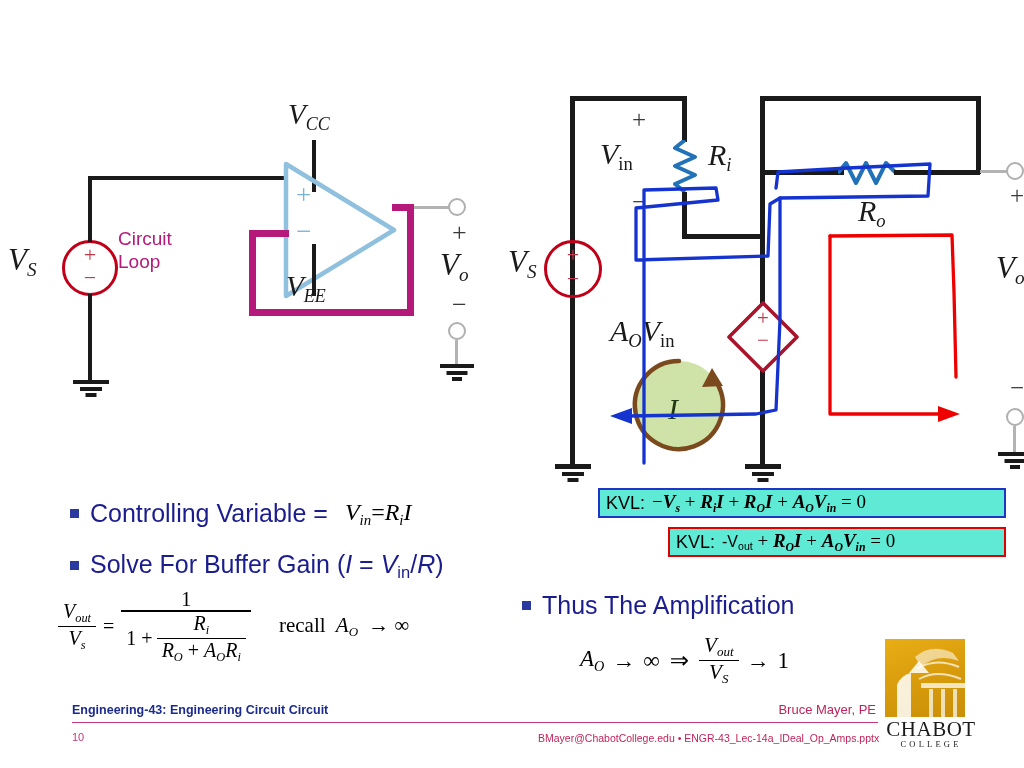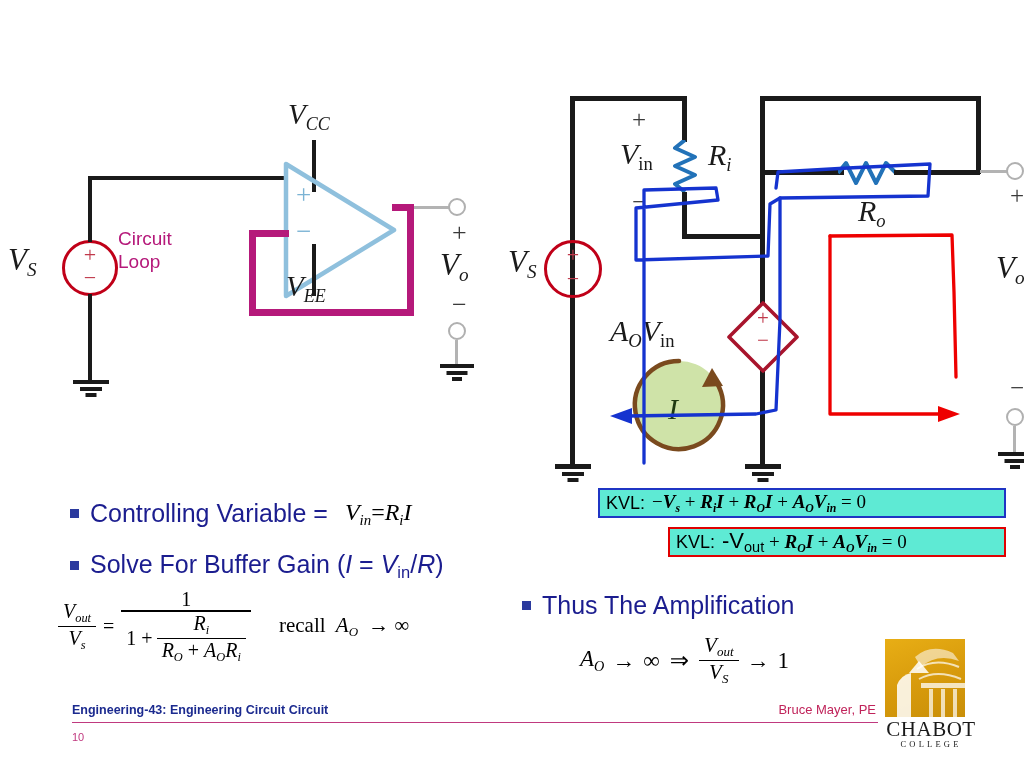--- a/index.html
+++ b/index.html
@@ -174,21 +174,21 @@
     <svg style="position:absolute;left:124px;top:48px;" width="26" height="54">
       <polyline points="13,0 3,8 23,17 3,26 23,35 3,44 13,52" fill="none" stroke="#2272b8" stroke-width="4" stroke-linejoin="round"></polyline>
     </svg>
     <div class="wire-blk" style="left:134px;top:100px;width:4.5px;height:46px;"></div>
     <div class="wire-blk" style="left:134px;top:142px;width:82px;height:4.5px;"></div>
     <div class="wire-blk" style="left:212px;top:4px;width:4.5px;height:142px;"></div>
     <div class="wire-blk" style="left:212px;top:4px;width:220px;height:4.5px;"></div>
     <div class="wire-blk" style="left:428px;top:4px;width:4.5px;height:78px;"></div>
 
     <div class="pmark" style="left:84px;top:14px;font-size:25px;"><span>+</span></div>
-    <div class="lbl" style="left:72px;top:45px;font-size:30px;">
+    <div class="lbl" style="left:52px;top:45px;font-size:30px;">
       <span>V</span><span class="supless" style="font-family:'Liberation Serif',serif;">in</span>
     </div>
     <div class="pmark" style="left:84px;top:96px;font-size:25px;"><span>−</span></div>
     <div class="lbl" style="left:160px;top:46px;font-size:30px;">
       <span>R</span><span class="sub">i</span>
     </div>
 
     <div class="wire-blk" style="left:212px;top:78px;width:84px;height:4.5px;"></div>
     <svg style="position:absolute;left:290px;top:68px;" width="60" height="26">
       <polyline points="0,13 8,3 18,23 28,3 38,23 48,3 58,13" fill="none" stroke="#2272b8" stroke-width="4" stroke-linejoin="round"></polyline>
@@ -291,21 +291,21 @@
       + <span class="bi">R</span><span class="bi sub">i</span><span class="bi">I</span>
       + <span class="bi">R</span><span class="bi sub">O</span><span class="bi">I</span>
       + <span class="bi">A</span><span class="bi sub">O</span><span class="bi">V</span><span class="bi sub">in</span>
       <span style="font-style:normal;"> = 0</span>
     </span>
   </div>
 
   <div class="kvlbox kvl-r" style="left:668px;top:527px;width:338px;height:30px;padding:0 6px;">
     <span class="kvl-lbl">KVL:</span>
     <span class="kvl-eq" style="margin-left:7px;">
-      <span style="font-family:'Liberation Sans',sans-serif;font-size:22px;">-V<span style="font-size:.66em;vertical-align:-.3em;">out</span></span>
+      <span style="font-family:'Liberation Sans',sans-serif;font-size:16px;">-V<span style="font-size:.66em;vertical-align:-.3em;">out</span></span>
       + <span class="bi">R</span><span class="bi sub">O</span><span class="bi">I</span>
       + <span class="bi">A</span><span class="bi sub">O</span><span class="bi">V</span><span class="bi sub">in</span>
       <span style="font-style:normal;"> = 0</span>
     </span>
   </div>
 
   <div class="abs" style="left:58px;top:588px;font-size:20px;color:#000;display:flex;align-items:center;">
     <span class="frac">
       <span class="num mathi"><span>V</span><span class="sub">out</span></span>
       <span class="bar"></span>
@@ -342,20 +342,21 @@
       <span class="den mathi"><span>V</span><span class="sub">S</span></span>
     </span>
     <span class="mathr" style="margin:0 8px;">→</span>
     <span class="mathr">1</span>
   </div>
 
   <div class="foot-left">Engineering-43: Engineering Circuit Circuit</div>
   <div class="foot-right">Bruce Mayer, PE</div>
   <div class="foot-rule"></div>
   <div class="foot-num">10</div>
+  <div class="foot-mid">BMayer@ChabotCollege.edu  •  ENGR-43_Lec-14a_IDeal_Op_Amps.pptx</div>
 
   <div id="logo">
     <div class="logo-sq">
       <svg width="80" height="78">
         <path d="M12,78 L12,46 Q16,36 26,34 L26,78 Z" fill="#fff" opacity="0.85"></path>
         <path d="M24,34 L34,22 L44,34 Z" fill="#fff" opacity="0.85"></path>
         <path d="M30,18 Q46,4 68,14 L74,22 Q52,14 36,28 Z" fill="#fff" opacity="0.55"></path>
         <path d="M32,30 Q50,18 74,28" stroke="#fff" stroke-width="2" fill="none" opacity="0.7"></path>
         <path d="M34,40 Q52,30 76,40" stroke="#fff" stroke-width="2" fill="none" opacity="0.7"></path>
         <rect x="44" y="50" width="4" height="28" fill="#fff" opacity="0.7"></rect>

